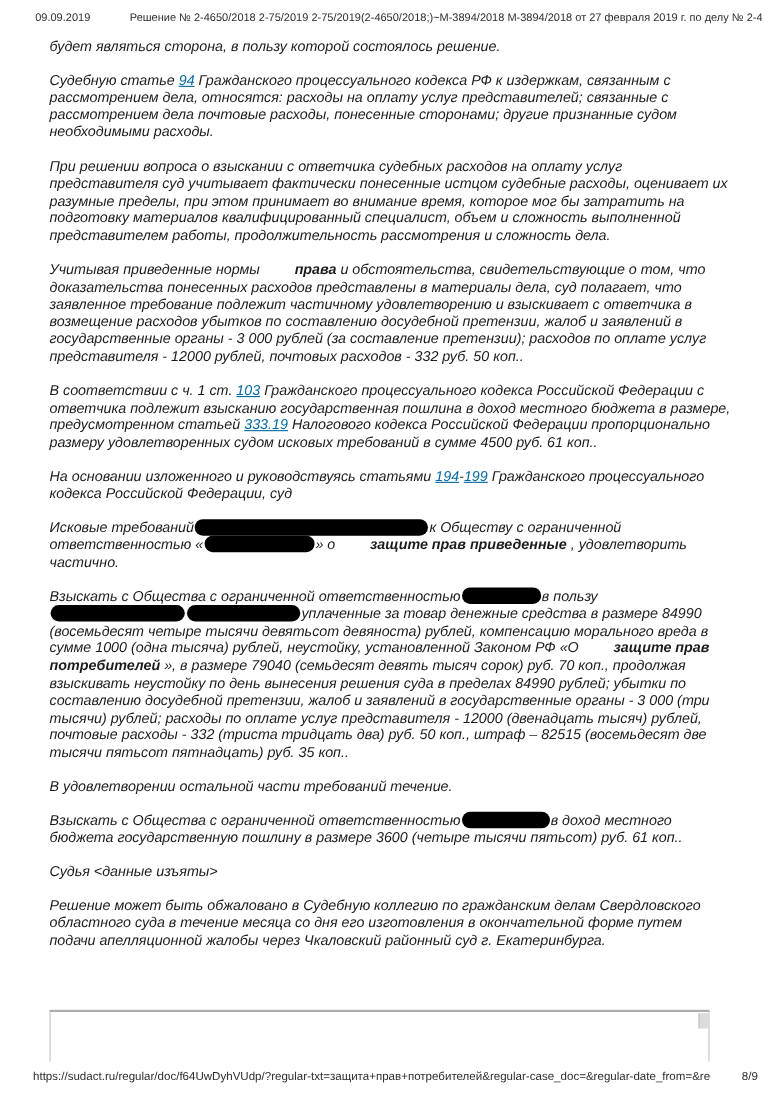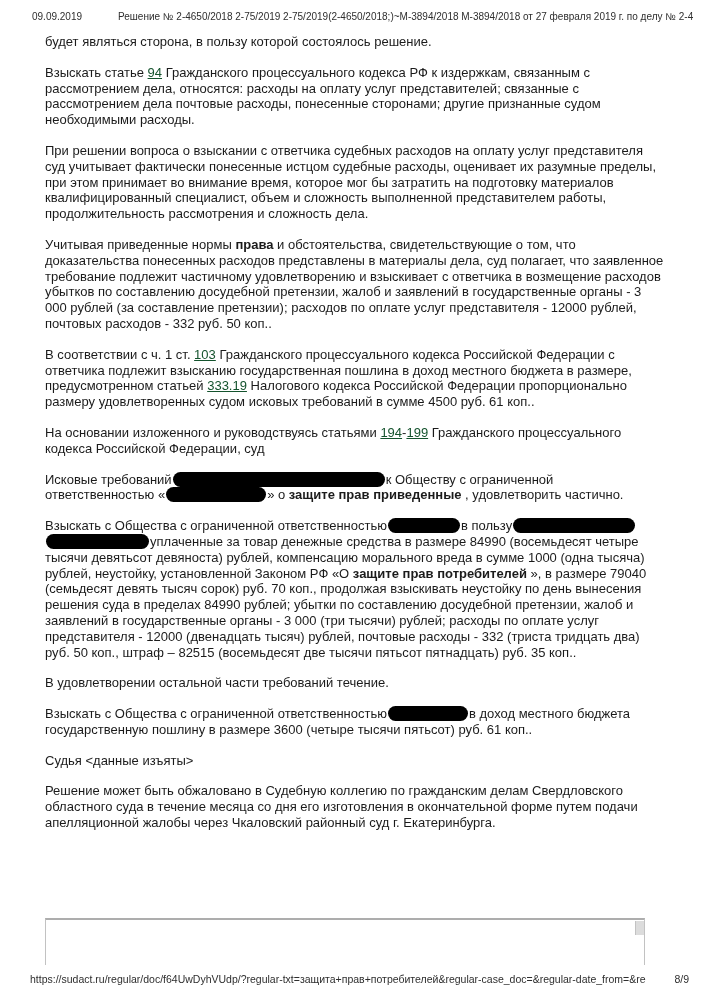--- a/index.html
+++ b/index.html
@@ -19,27 +19,27 @@
   .print-date { position: absolute; left: 32px; top: 0; }
   .print-title {
     margin-left: 118px; margin-right: 14px;
     text-align: center; white-space: nowrap; overflow: hidden;
   }
   
   .doc {
     position: absolute; left: 45px; top: 34px; width: 619px;
     font-size: 13px; line-height: 15.8px;
   }
-  .doc p { margin: 0 0 15px 0; }
+  .doc p { margin: 0 0 15px 0; font-style: italic; }
   .doc p.resolution {
     text-align: center; font-weight: bold;
     margin-top: 26px; margin-bottom: 36px;
   }
-  .lnk { color: #14532d; text-decoration: underline; cursor: pointer; }
-  .b { font-weight: bold; }
+  .lnk { color: #0369a1; text-decoration: underline; cursor: pointer; }
+  .b { font-weight: bold; margin-left: 28px; }
   .redact {
     display: inline-block; background: #000;
     height: 15px; border-radius: 8px;
     vertical-align: -3px; margin: 0 1px;
   }
   
   .comment-box {
     position: absolute; left: 45px; top: 918px; width: 600px; height: 47px;
     border: 1px solid #c2c2c2; border-top: 2px solid #adadad; border-bottom: none;
     background: #fff;
@@ -60,21 +60,21 @@
 </head>
 <body>
 
 <div class="print-header">
   <span class="print-date">09.09.2019</span>
   <div class="print-title">Решение № 2-4650/2018 2-75/2019 2-75/2019(2-4650/2018;)~М-3894/2018 М-3894/2018 от 27 февраля 2019 г. по делу № 2-4…</div>
 </div>
 
 <div class="doc">
     <p><span>будет являться сторона, в пользу которой состоялось решение.</span></p>
-    <p><span>Взыскать статье </span><a class="lnk">94</a><span> Гражданского процессуального кодекса РФ к издержкам, связанным с рассмотрением дела, относятся: расходы на оплату услуг представителей; связанные с рассмотрением дела почтовые расходы, понесенные сторонами; другие признанные судом необходимыми расходы.</span></p>
+    <p><span>Судебную статье </span><a class="lnk">94</a><span> Гражданского процессуального кодекса РФ к издержкам, связанным с рассмотрением дела, относятся: расходы на оплату услуг представителей; связанные с рассмотрением дела почтовые расходы, понесенные сторонами; другие признанные судом необходимыми расходы.</span></p>
     <p><span>При решении вопроса о взыскании с ответчика судебных расходов на оплату услуг представителя суд учитывает фактически понесенные истцом судебные расходы, оценивает их разумные пределы, при этом принимает во внимание время, которое мог бы затратить на подготовку материалов квалифицированный специалист, объем и сложность выполненной представителем работы, продолжительность рассмотрения и сложность дела.</span></p>
     <p><span>Учитывая приведенные нормы </span><span class="b">права</span><span> и обстоятельства, свидетельствующие о том, что доказательства понесенных расходов представлены в материалы дела, суд полагает, что заявленное требование подлежит частичному удовлетворению и взыскивает с ответчика в возмещение расходов убытков по составлению досудебной претензии, жалоб и заявлений в государственные органы - 3 000 рублей (за составление претензии); расходов по оплате услуг представителя - 12000 рублей, почтовых расходов - 332 руб. 50 коп..</span></p>
     <p><span>В соответствии с ч. 1 ст. </span><a class="lnk">103</a><span> Гражданского процессуального кодекса Российской Федерации с ответчика подлежит взысканию государственная пошлина в доход местного бюджета в размере, предусмотренном статьей </span><a class="lnk">333.19</a><span> Налогового кодекса Российской Федерации пропорционально размеру удовлетворенных судом исковых требований в сумме 4500 руб. 61 коп..</span></p>
     <p><span>На основании изложенного и руководствуясь статьями </span><a class="lnk">194</a><span>-</span><a class="lnk">199</a><span> Гражданского процессуального кодекса Российской Федерации, суд</span></p>
     <p><span>Исковые требований</span><span class="redact" style="width: 212px;"></span><span>к Обществу с ограниченной ответственностью «</span><span class="redact" style="width: 100px;"></span><span>» о </span><span class="b">защите прав приведенные</span><span> , удовлетворить частично.</span></p>
     <p><span>Взыскать с Общества с ограниченной ответственностью</span><span class="redact" style="width: 72px;"></span><span>в пользу</span><span class="redact" style="width: 122px;"></span><span class="redact" style="width: 103px;"></span><span>уплаченные за товар денежные средства в размере 84990 (восемьдесят четыре тысячи девятьсот девяноста) рублей, компенсацию морального вреда в сумме 1000 (одна тысяча) рублей, неустойку, установленной Законом РФ «О </span><span class="b">защите прав потребителей</span><span> », в размере 79040 (семьдесят девять тысяч сорок) руб. 70 коп., продолжая взыскивать неустойку по день вынесения решения суда в пределах 84990 рублей; убытки по составлению досудебной претензии, жалоб и заявлений в государственные органы - 3 000 (три тысячи) рублей; расходы по оплате услуг представителя - 12000 (двенадцать тысяч) рублей, почтовые расходы - 332 (триста тридцать два) руб. 50 коп., штраф – 82515 (восемьдесят две тысячи пятьсот пятнадцать) руб. 35 коп..</span></p>
     <p><span>В удовлетворении остальной части требований течение.</span></p>
     <p><span>Взыскать с Общества с ограниченной ответственностью</span><span class="redact" style="width: 80px;"></span><span>в доход местного бюджета государственную пошлину в размере 3600 (четыре тысячи пятьсот) руб. 61 коп..</span></p>
     <p><span>Судья &lt;данные изъяты&gt;</span></p>
     <p><span>Решение может быть обжаловано в Судебную коллегию по гражданским делам Свердловского областного суда в течение месяца со дня его изготовления в окончательной форме путем подачи апелляционной жалобы через Чкаловский районный суд г. Екатеринбурга.</span></p>

